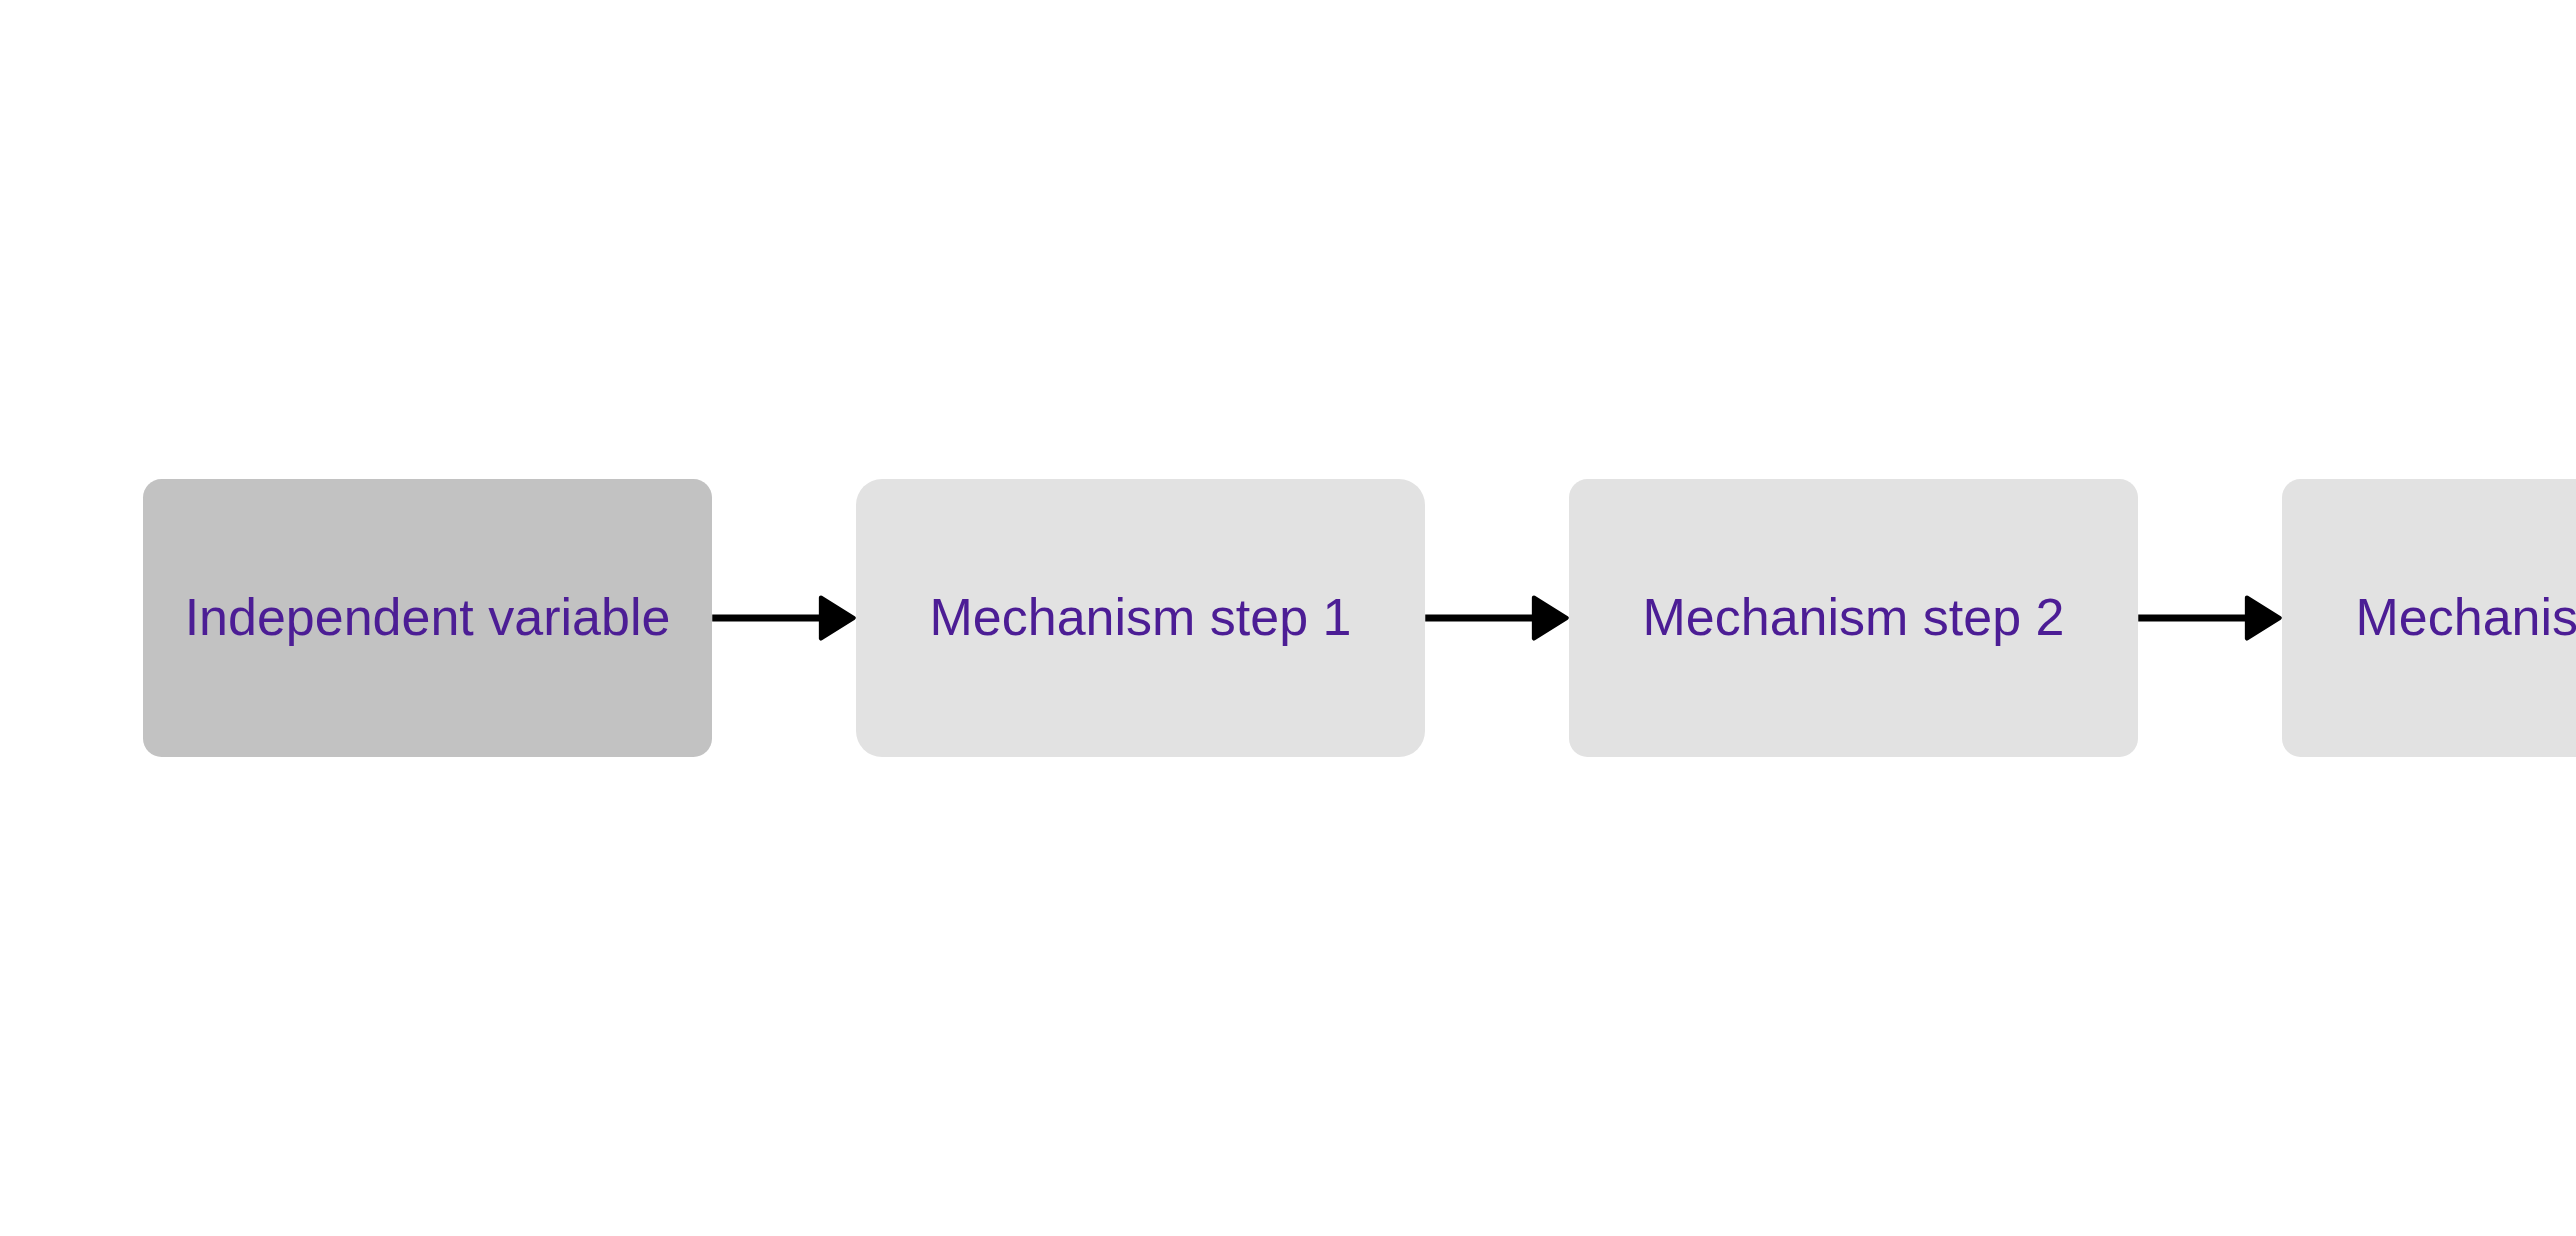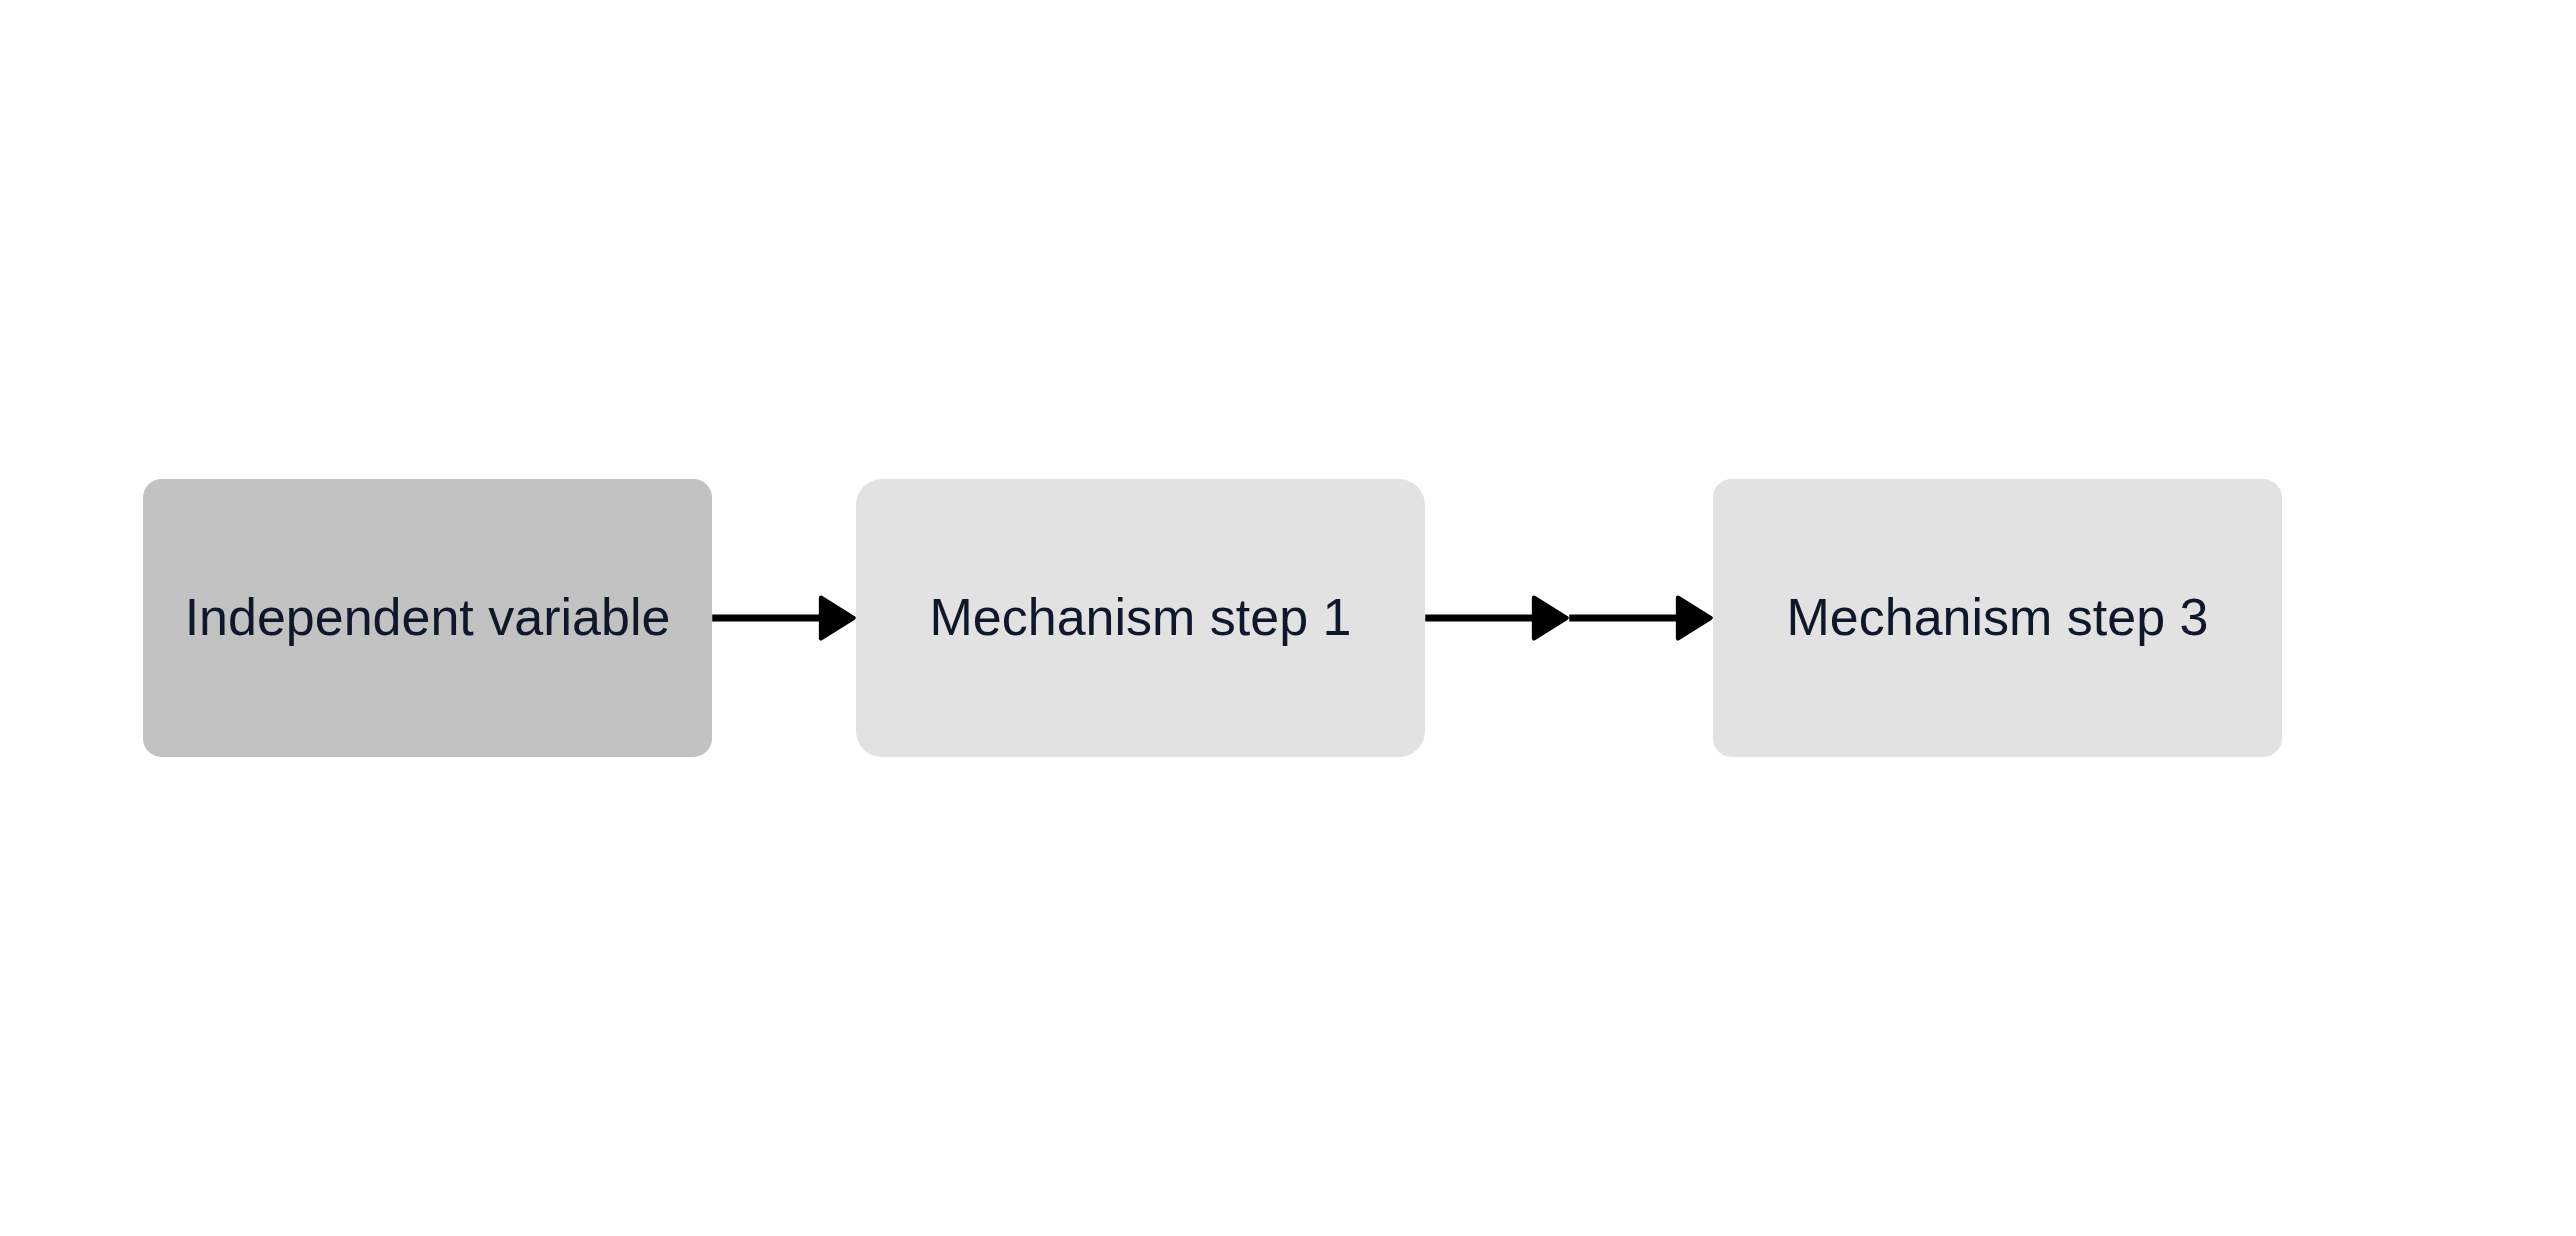--- a/index.html
+++ b/index.html
@@ -30,21 +30,21 @@
     flex: none;
     width: 569px;
     height: 278px;
     border-radius: 18.5px;
     display: flex;
     align-items: center;
     justify-content: center;
     text-align: center;
     font-size: 52px;
     line-height: 1.15;
-    color: #0f172a;
+    color: #4c1d95;
     box-sizing: border-box;
     padding: 0 20.6px;
   }
   .connector {
     flex: none;
     width: 144px;
     height: 82px;
     display: block;
   }
 </style>
@@ -65,20 +65,23 @@
 
     <div class="node" style="background-color: rgb(226, 226, 226); border-radius: 26px;">
       <span>Mechanism step 1</span>
     </div>
 
     <svg class="connector" viewBox="0 0 280 160" aria-hidden="true">
       <line x1="0" y1="80" x2="214" y2="80" stroke="#000000" stroke-width="14"></line>
       <path d="M 212 40 L 276 80 L 212 120 Z" fill="#000000" stroke="#000000" stroke-width="8" stroke-linejoin="round"></path>
     </svg>
 
+    <div class="node" style="background-color: rgb(226, 226, 226);">
+      <span>Mechanism step 2</span>
+    </div>
 
     <svg class="connector" viewBox="0 0 280 160" aria-hidden="true">
       <line x1="0" y1="80" x2="214" y2="80" stroke="#000000" stroke-width="14"></line>
       <path d="M 212 40 L 276 80 L 212 120 Z" fill="#000000" stroke="#000000" stroke-width="8" stroke-linejoin="round"></path>
     </svg>
 
     <div class="node" style="background-color: rgb(226, 226, 226);">
       <span>Mechanism step 3</span>
     </div>
 

